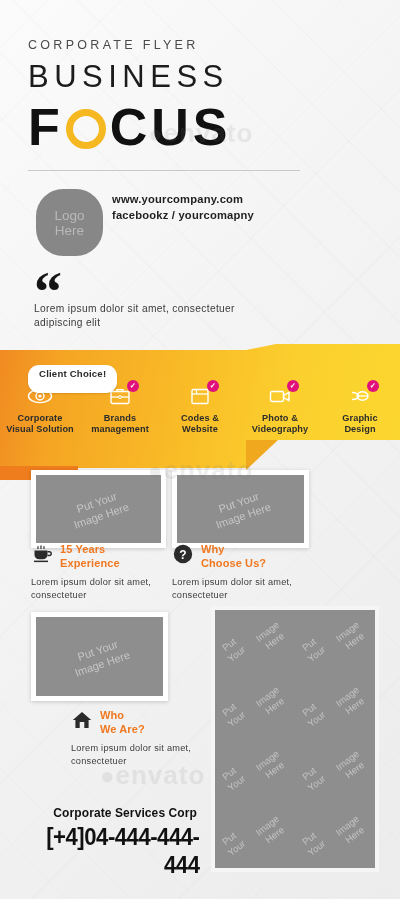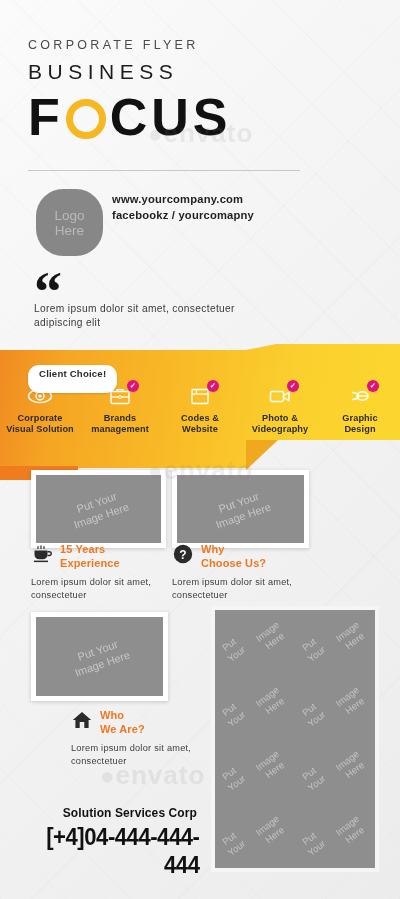--- a/index.html
+++ b/index.html
@@ -28,21 +28,21 @@
   }
   .wm .leaf{font-size:24px;}
 
   
   .header{position:absolute;left:28px;top:38px;width:344px;}
   .kicker{
     font-size:12.5px;letter-spacing:3.3px;color:#4a4a4a;
     font-weight:400;font-family:"Liberation Sans", sans-serif;
   }
   .business{
-    margin-top:9px;font-size:21px;letter-spacing:5.5px;color:#1c1c1c;
+    margin-top:9px;font-size:31px;letter-spacing:5.5px;color:#1c1c1c;
     font-weight:300;line-height:1;font-family:"Liberation Sans", sans-serif;
   }
   .focus{
     margin-top:9px;font-size:52px;line-height:1;letter-spacing:4px;
     font-weight:bold;color:#111;display:flex;align-items:center;
   }
   .focus .ring{
     display:inline-block;width:40px;height:40px;border-radius:50%;
     border:7px solid #f5b820;margin:0 4px 0 2px;box-sizing:border-box;
     position:relative;top:2px;
@@ -400,21 +400,21 @@
       </span>
       <span class="ttl">
         <div>Who</div>
         <div>We Are?</div>
       </span>
     </div>
     <div class="body">Lorem ipsum dolor sit amet, consectetuer</div>
   </div>
 
   <div class="footer">
-    <div class="corp">Solution Services Corp</div>
+    <div class="corp">Corporate Services Corp</div>
     <div class="phone">[+4]04-444-444-444</div>
   </div>
 
   <div class="wm" style="left:148px;top:118px;"><span class="leaf">●</span><span>envato</span></div>
   <div class="wm" style="left:148px;top:455px;"><span class="leaf">●</span><span>envato</span></div>
   <div class="wm" style="left:100px;top:760px;"><span class="leaf">●</span><span>envato</span></div>
 
 </div>
 
 </body></html>

